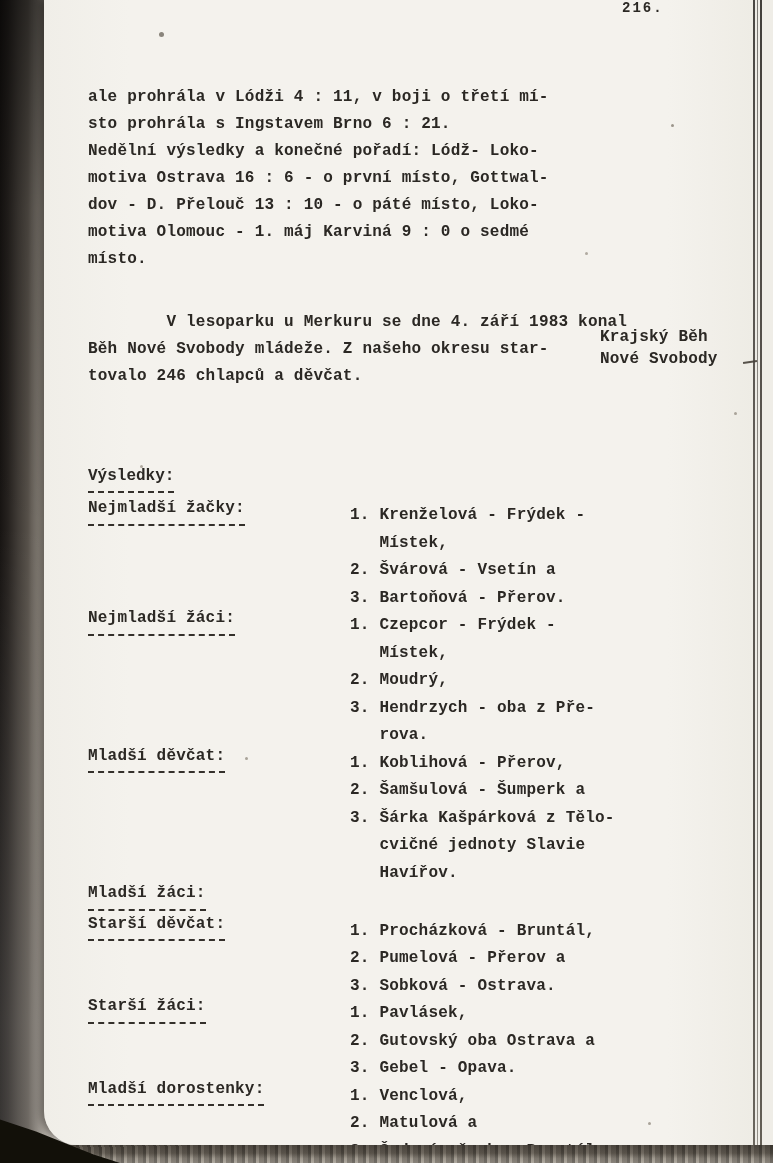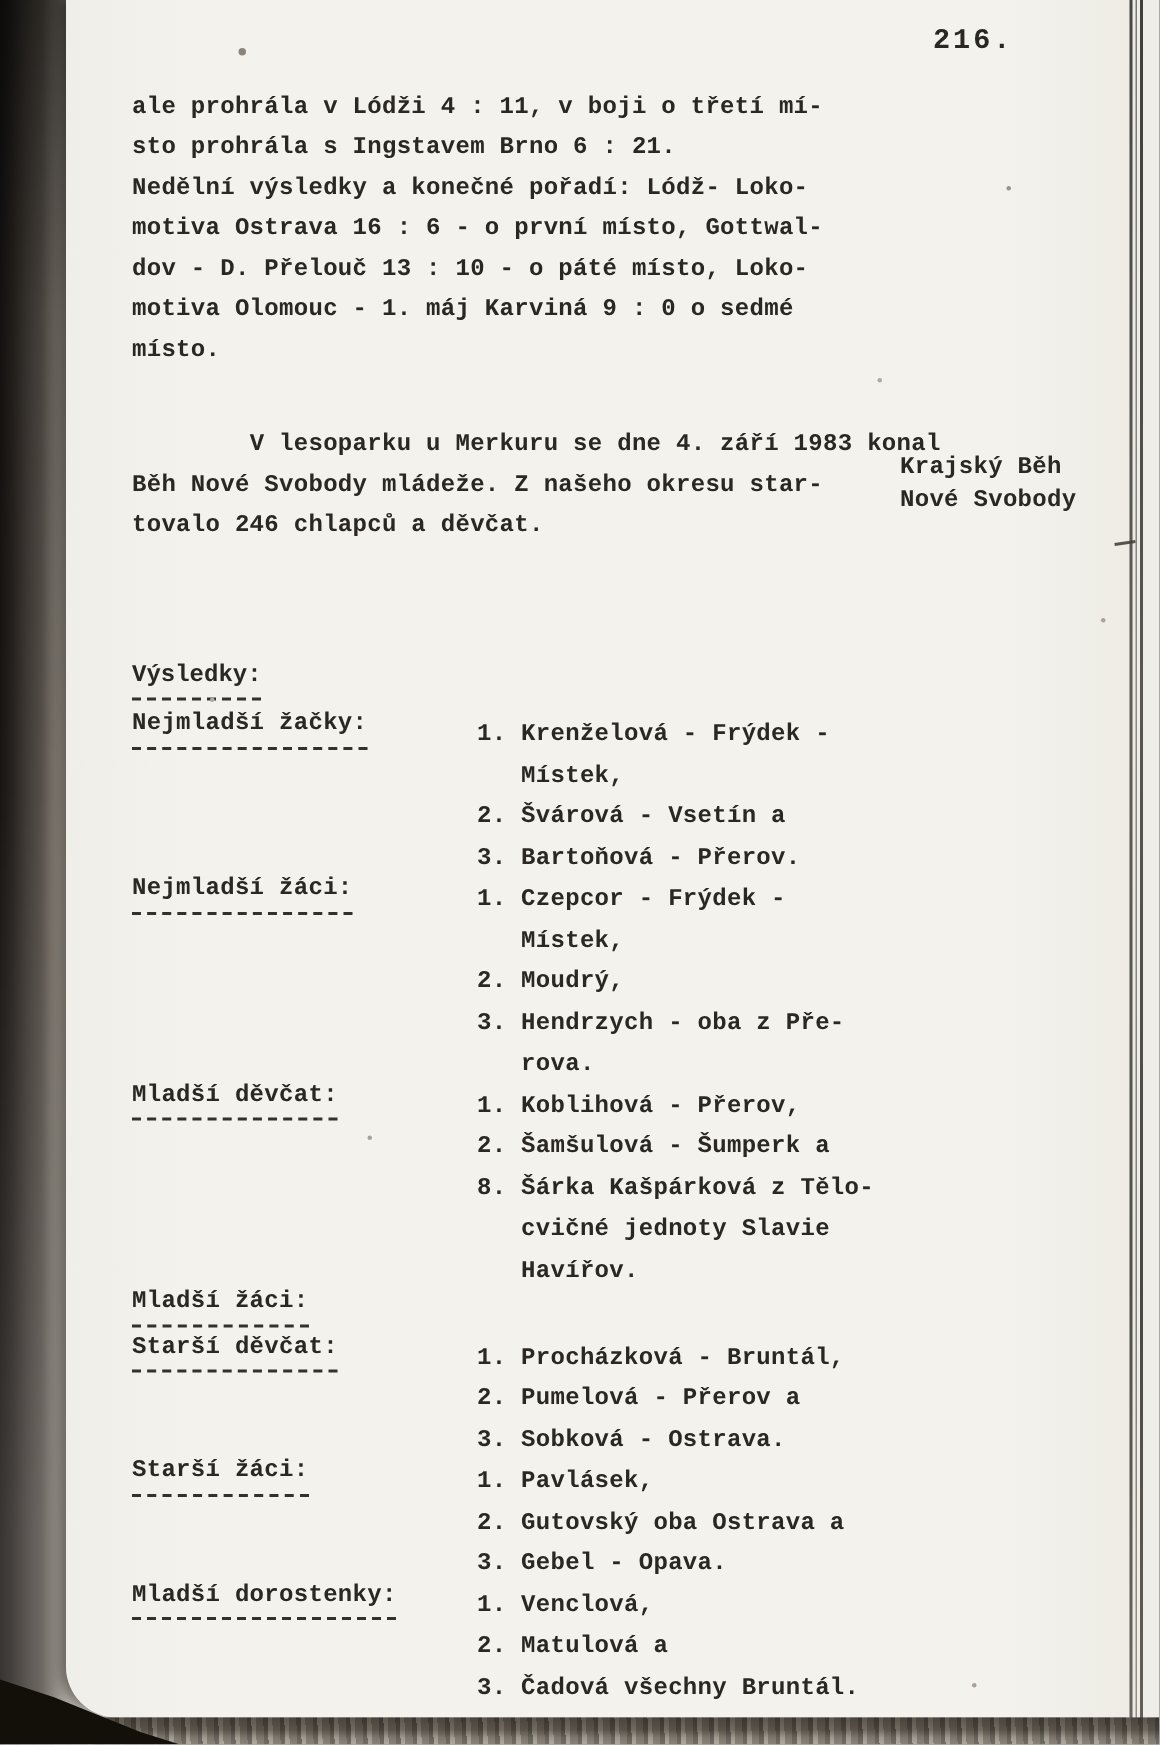--- a/index.html
+++ b/index.html
@@ -50,42 +50,42 @@
   }
   
   .corner-wedge {
     position: absolute; left: 0; bottom: 0; width: 120px; height: 70px;
     background: #121009;
     clip-path: polygon(0 38%, 30% 55%, 78% 88%, 100% 100%, 0 100%);
   }
 
   
   .page-number {
-    position: absolute; left: 578px; top: 16px;
-    font-size: 19px; letter-spacing: 2px; text-align: center;
+    position: absolute; left: 578px; top: 0;
+    font-size: 14px; letter-spacing: 2px; text-align: center;
   }
   .text-col { position: absolute; left: 44px; top: 0; width: 680px; }
   .para {
     white-space: pre;
     font-size: 16px; line-height: 27px; letter-spacing: .2px;
   }
-  .para-1 { margin-top: 58px; }
+  .para-1 { margin-top: 84px; }
   .para-2 { margin-top: 9px; position: relative; }
   .margin-note {
     position: absolute; left: 512px; top: -3px;
     white-space: pre; line-height: 22px; font-size: 16px; letter-spacing: .2px; margin-top: 47px;
   }
   .results-heading { margin-top: 19px; font-size: 16px; line-height: 27px; }
   .ul {
     display: inline-block;
     border-bottom: 2px dashed #34302b;
     padding-bottom: 1px;
   }
   .cats { margin-top: 9px; }
-  .cat-row { display: flex; align-items: flex-start; }
+  .cat-row { display: flex; align-items: flex-start; gap: 32px; }
   .cat-row.gap-before { margin-top: 0; }
   .cat-label {
     flex: none; width: 230px;
     font-size: 16px; line-height: 27.5px; letter-spacing: .2px;
     transform: translateY(-7px);
   }
   .cat-entries {
     white-space: pre;
     font-size: 16px; line-height: 27.5px; letter-spacing: .2px;
   }
@@ -150,21 +150,21 @@
           <div class="cat-entries">1. Czepcor - Frýdek -
    Místek,
 2. Moudrý,
 3. Hendrzych - oba z Pře-
    rova.</div>
         </div>
         <div class="cat-row">
           <div class="cat-label"><span class="ul">Mladší děvčat:</span></div>
           <div class="cat-entries">1. Koblihová - Přerov,
 2. Šamšulová - Šumperk a
-8. Šárka Kašpárková z Tělo-
+3. Šárka Kašpárková z Tělo-
    cvičné jednoty Slavie
    Havířov.</div>
         </div>
         <div class="cat-row">
           <div class="cat-label"><span class="ul">Mladší žáci:</span></div>
         </div>
         <div class="cat-row">
           <div class="cat-label"><span class="ul">Starší děvčat:</span></div>
           <div class="cat-entries">1. Procházková - Bruntál,
 2. Pumelová - Přerov a

